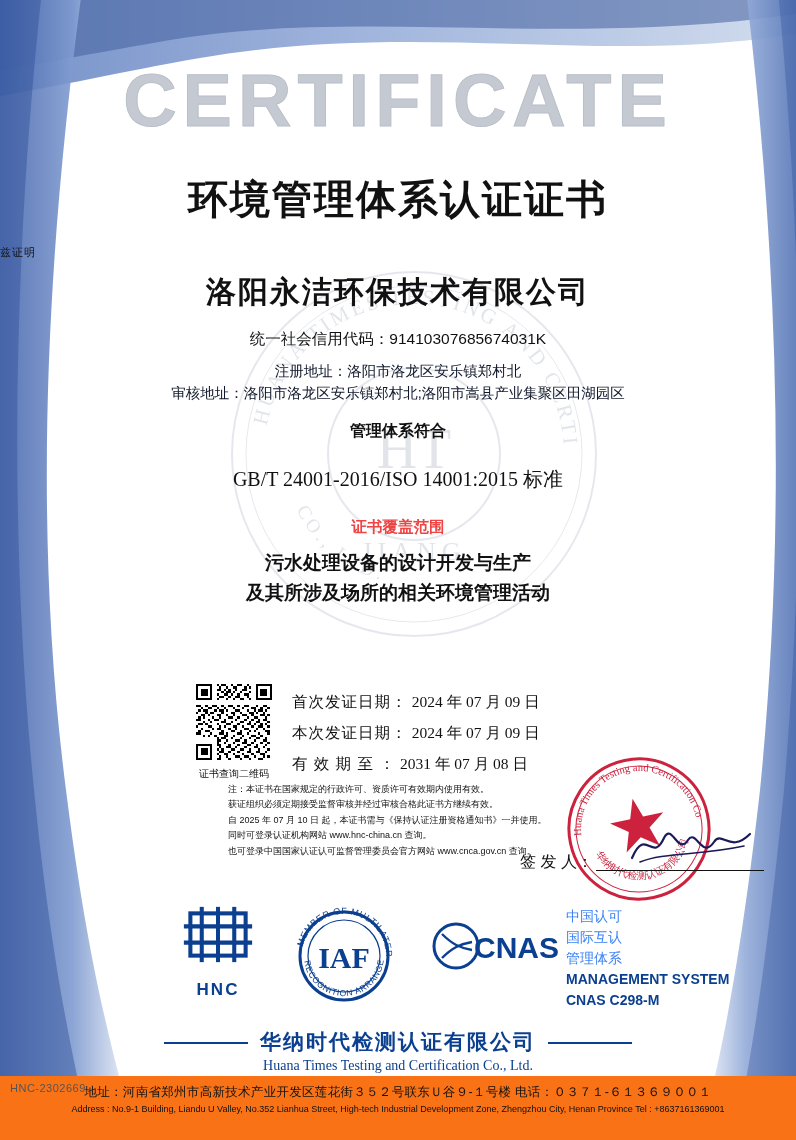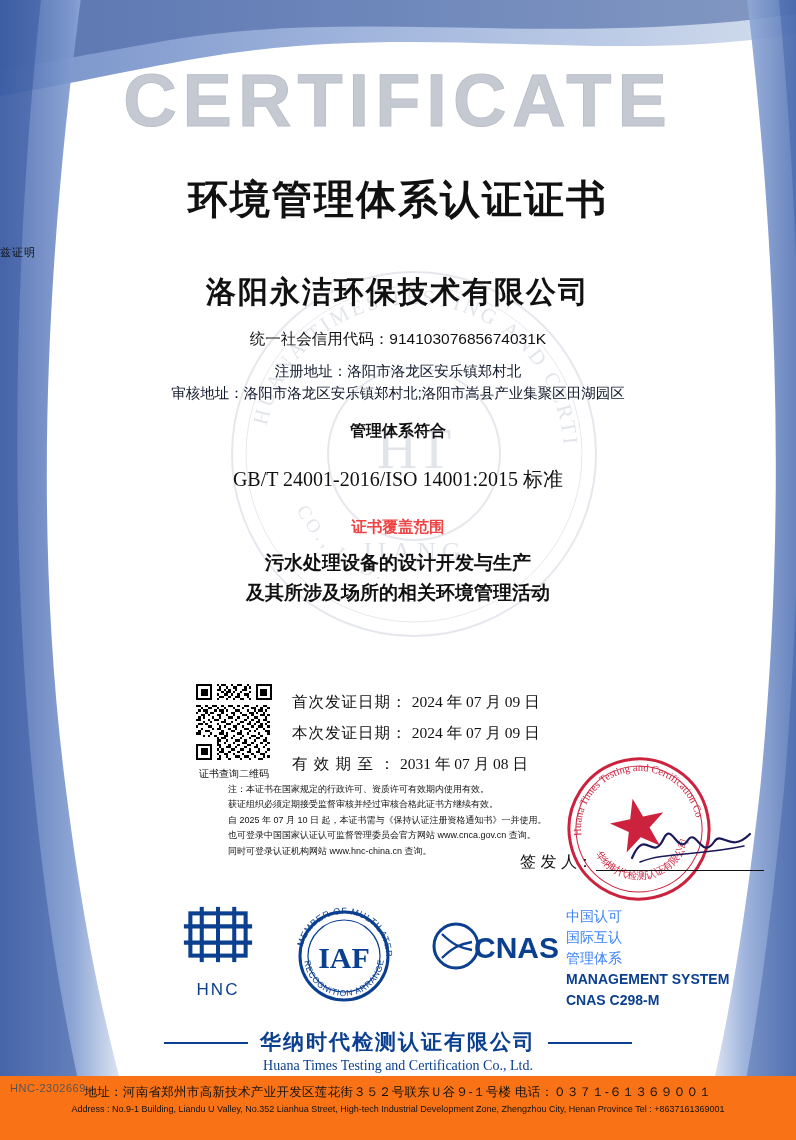--- a/index.html
+++ b/index.html
@@ -643,22 +643,22 @@
         <span class="dlabel">有 效 期 至 ：</span>
         <span class="dval">2031 年 07 月 08 日</span>
       </div>
     </div>
   </div>
 
   <div class="notes">
     <div>注：本证书在国家规定的行政许可、资质许可有效期内使用有效。</div>
     <div>获证组织必须定期接受监督审核并经过审核合格此证书方继续有效。</div>
     <div>自 2025 年 07 月 10 日 起，本证书需与《保持认证注册资格通知书》一并使用。</div>
+    <div>同时可登录认证机构网站 www.hnc-china.cn 查询。</div>
     <div>也可登录中国国家认证认可监督管理委员会官方网站 www.cnca.gov.cn 查询。</div>
-    <div>同时可登录认证机构网站 www.hnc-china.cn 查询。</div>
   </div>
 
   <div class="sig-area">
     <svg class="red-seal" viewBox="0 0 150 150">
       <g transform="rotate(-12 75 75)">
         <circle cx="75" cy="75" r="70" fill="none" stroke="#c8102e" stroke-width="3"></circle>
         <circle cx="75" cy="75" r="63" fill="none" stroke="#c8102e" stroke-width="1"></circle>
         <path id="sealTop" d="M 17 75 A 58 58 0 0 1 133 75" fill="none"></path>
         <path id="sealBot" d="M 25 75 A 50 50 0 0 0 125 75" fill="none"></path>
         <text font-size="10.5" fill="#c8102e" font-family="'Liberation Serif', serif">
@@ -684,21 +684,21 @@
       <svg viewBox="0 0 96 96" width="96" height="78">
         <g stroke="#0b3f8f" stroke-width="5" fill="none">
           <rect x="14" y="14" width="68" height="52"></rect>
           <line x1="28" y1="6" x2="28" y2="74"></line>
           <line x1="48" y1="6" x2="48" y2="74"></line>
           <line x1="68" y1="6" x2="68" y2="74"></line>
           <line x1="6" y1="30" x2="90" y2="30"></line>
           <line x1="6" y1="50" x2="90" y2="50"></line>
         </g>
       </svg>
-      <div style="font-size:17px;font-weight:normal;color:#0b3f8f;letter-spacing:2px;margin-top:-4px;">HNC</div>
+      <div style="font-size:17px;font-weight:bold;color:#0b3f8f;letter-spacing:2px;margin-top:-4px;">HNC</div>
     </div>
 
     <svg class="logo-iaf" viewBox="0 0 136 100">
       <circle cx="68" cy="52" r="44" fill="none" stroke="#0b3f8f" stroke-width="3"></circle>
       <circle cx="68" cy="52" r="36" fill="none" stroke="#0b3f8f" stroke-width="1.2"></circle>
       <path id="iafTop" d="M 26 52 A 42 42 0 0 1 110 52" fill="none"></path>
       <path id="iafBot" d="M 28 52 A 40 40 0 0 0 108 52" fill="none"></path>
       <text font-size="9" fill="#0b3f8f" font-family="'Liberation Sans', sans-serif" letter-spacing="0.6">
         <textPath href="#iafTop" startOffset="7%">MEMBER OF MULTILATERAL</textPath>
       </text>

